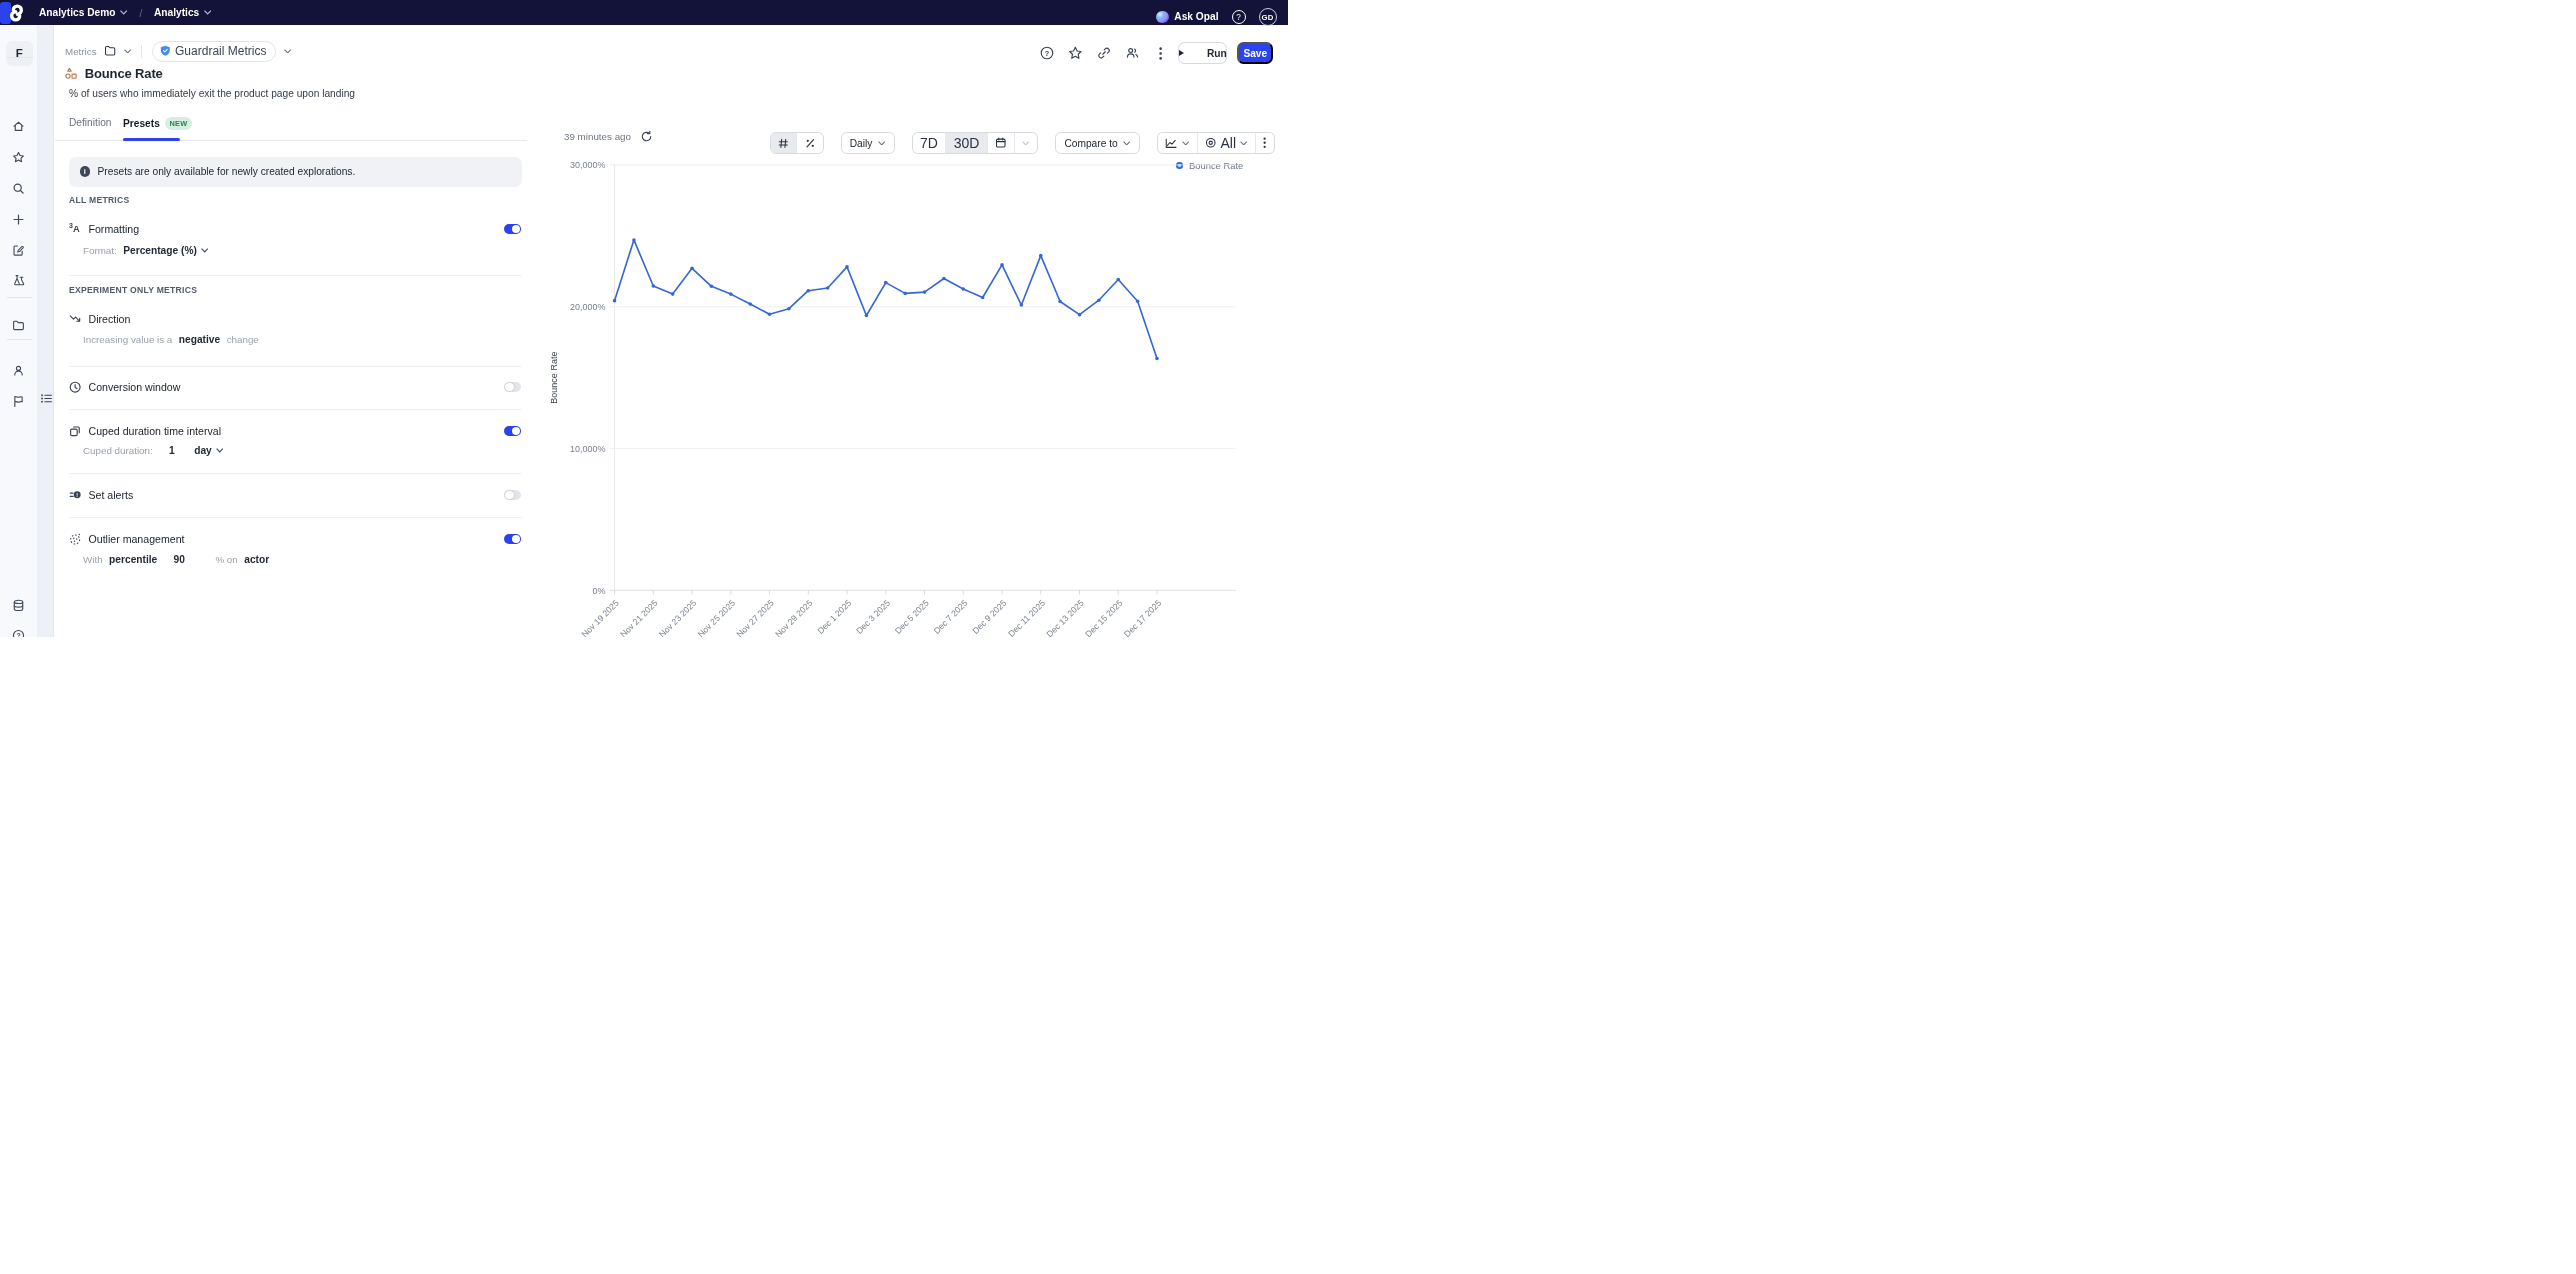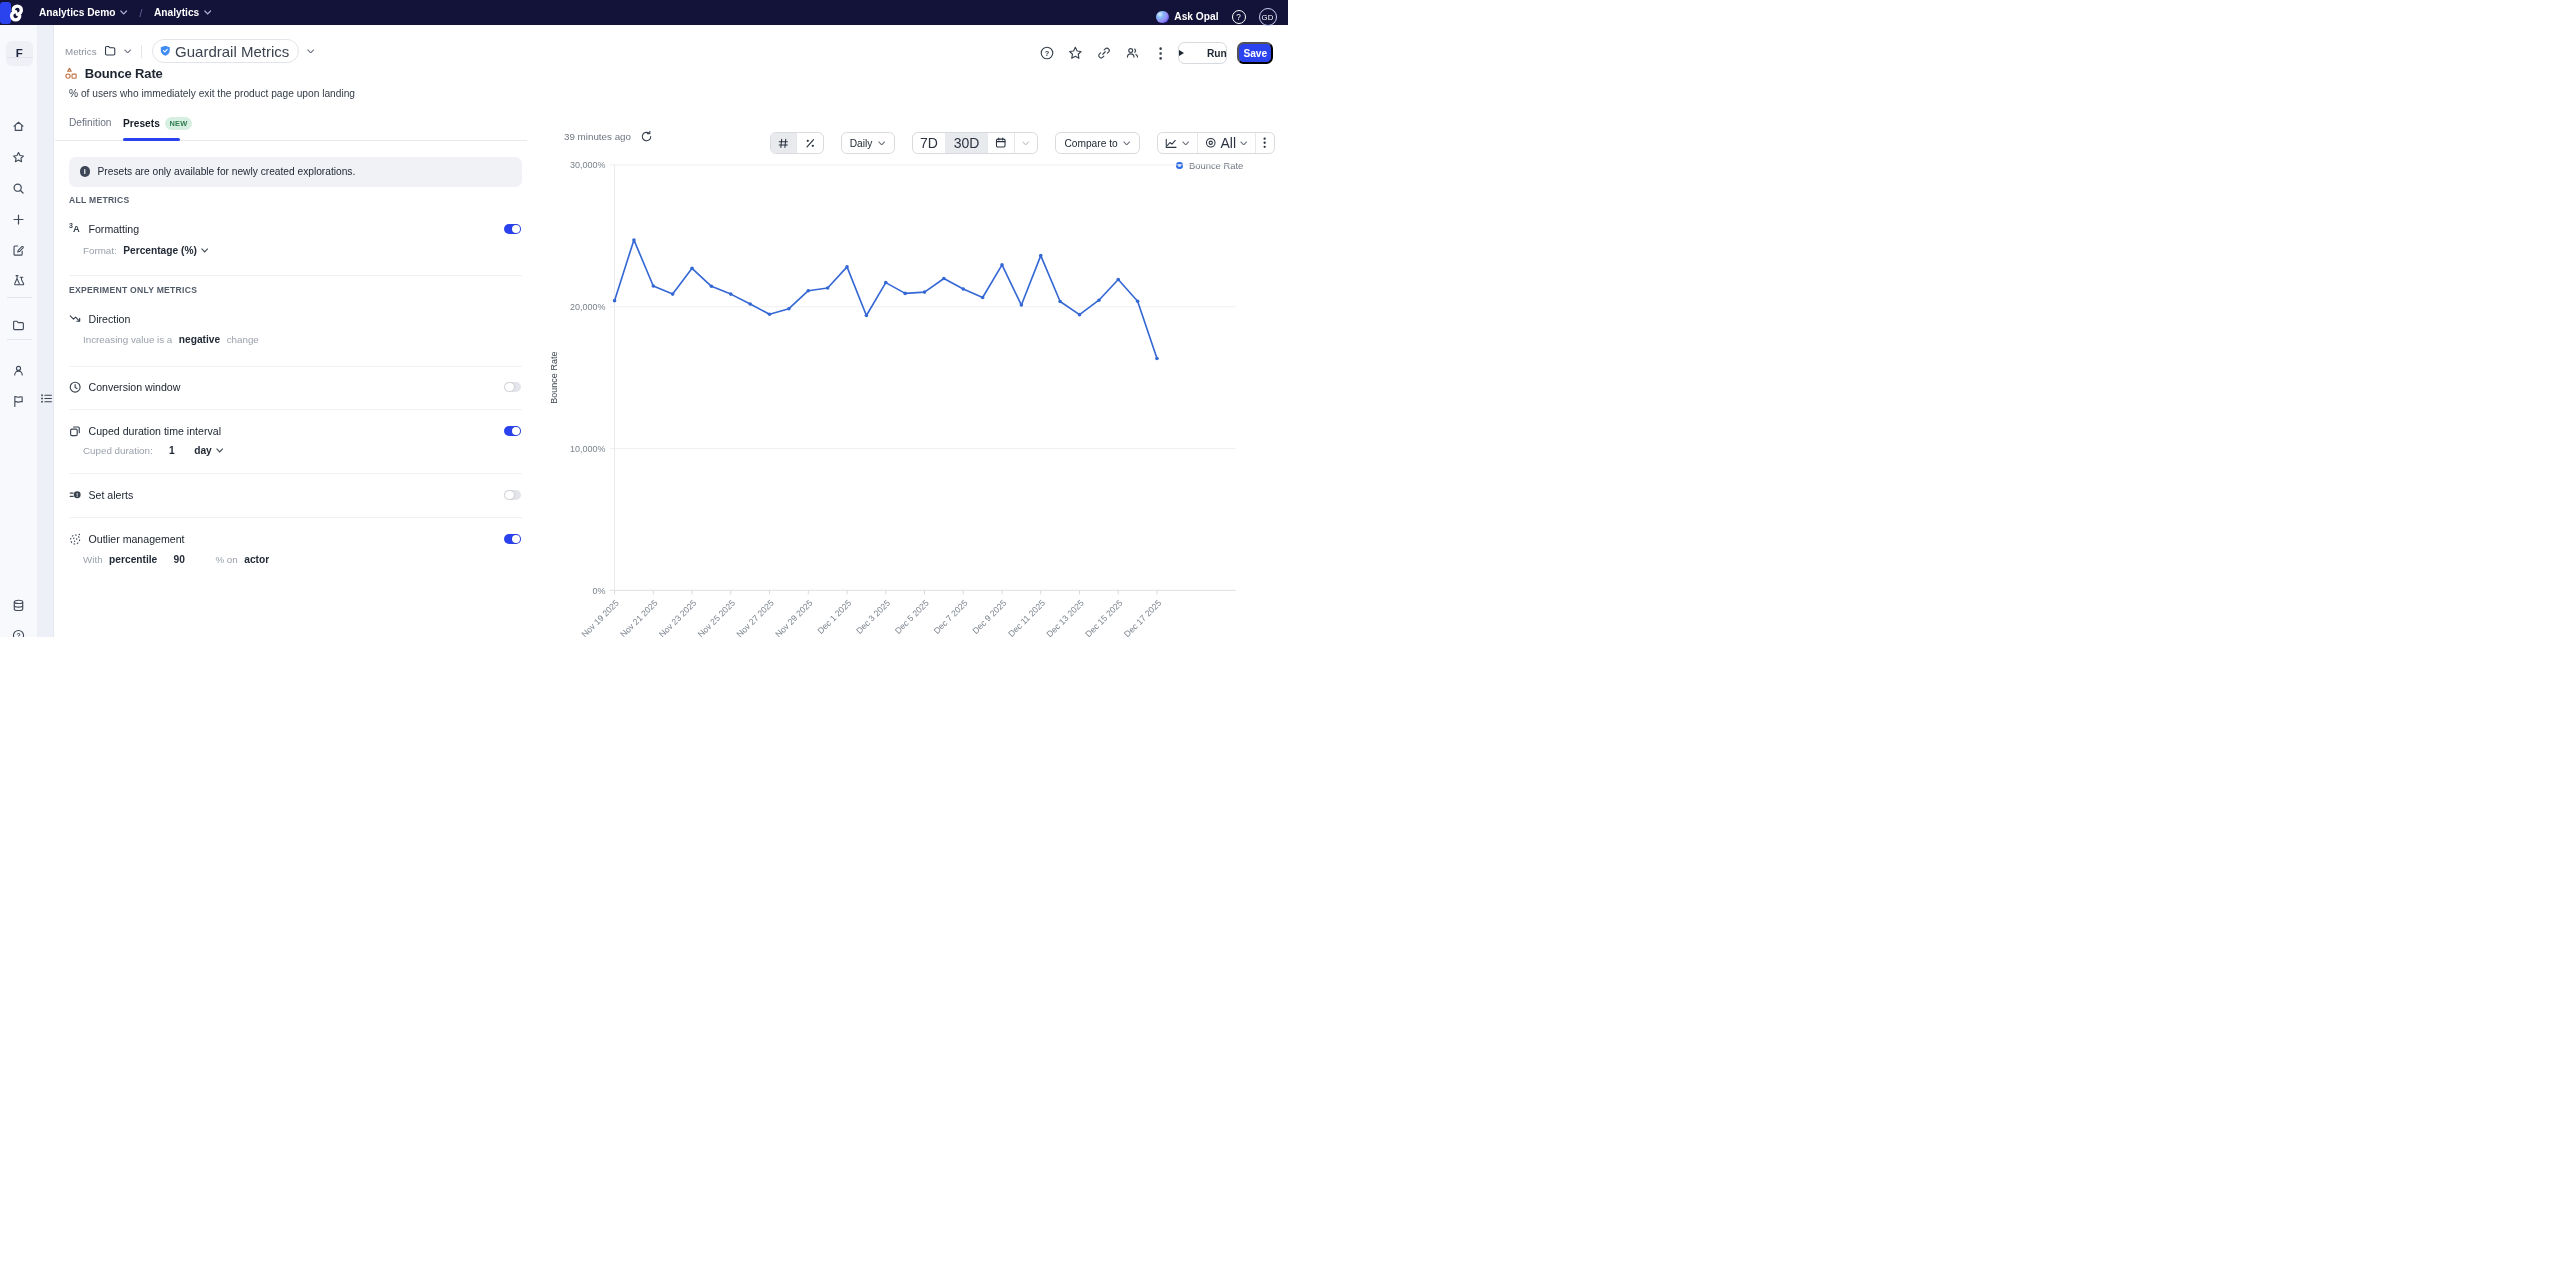--- a/index.html
+++ b/index.html
@@ -12,35 +12,35 @@
   #logo-strip { position:absolute; left:0; top:1.6px; width:10.6px; height:22px; border-radius:3.3px; background:var(--accent); }
   #logo-glyph { position:absolute; left:5.7px; top:1.6px; }
   .nav-item { display:flex; align-items:center; gap:4.9px; font-size:10.2px; font-weight:600; color:#fff; cursor:pointer; }
   .nav-sep { color:#5a6394; font-size:11.5px; font-weight:400; margin:0 11.5px; }
   .chev svg { display:block; }
   #nav-right { position:absolute; right:11.5px; top:0; height:34px; display:flex; align-items:center; gap:13px; }
   #opal-orb { width:12.3px; height:12.3px; border-radius:50%;
      background:radial-gradient(circle at 30% 28%, #d9ecff 0%, #7fb5f5 30%, #9b8cf5 58%, #4a4ae0 82%, #3730c9 100%); }
   #ask-opal { display:flex; align-items:center; gap:5.7px; font-size:10.2px; font-weight:600; cursor:pointer; }
   .nav-circle { width:14px; height:14px; border-radius:50%; border:1px solid #fff; display:flex; align-items:center; justify-content:center; font-size:8.2px; cursor:pointer; }
-  #avatar { width:18px; height:18px; border-radius:50%; border:0.8px solid #c8cdf0; display:flex; align-items:center; justify-content:center; font-size:7.8px; font-weight:400; letter-spacing:.02em; cursor:pointer; }
+  #avatar { width:18px; height:18px; border-radius:50%; border:0.8px solid #c8cdf0; display:flex; align-items:center; justify-content:center; font-size:7.8px; font-weight:700; letter-spacing:.02em; cursor:pointer; }
 
   
   #sidebar { position:absolute; left:0; top:25px; width:38px; height:612px; background:#f8f9fc; border-right:0.8px solid #eceef3; }
   #ws-tile { position:absolute; left:5.7px; top:15.5px; width:27px; height:25px; border-radius:5.7px; background:#eef0f6; color:#1c2440; font-weight:700; font-size:11.5px; display:flex; align-items:center; justify-content:center; cursor:pointer; }
   .side-icon { position:absolute; left:9.8px; width:18px; height:18px; display:flex; align-items:center; justify-content:center; cursor:pointer; }
   .side-div { position:absolute; left:6.5px; width:25px; height:0.8px; background:#e3e5ec; }
   #rail { position:absolute; left:38px; top:25px; width:16.4px; height:612px; background:#eef0f7; border-right:0.8px solid #e5e7f0; }
   #rail-handle { position:absolute; left:1.6px; top:367px; width:13px; height:13px; cursor:pointer; }
 
   
   #crumb-row { position:absolute; left:65px; top:42px; height:18px; display:flex; align-items:center; gap:6.5px; }
   #crumb-label { font-size:9.8px; color:#8a919d; cursor:pointer; }
   .crumb-divider { width:0.8px; height:13px; background:#e3e5ea; margin:0 3.3px; }
-  #tag-pill { display:flex; align-items:center; gap:4.9px; border:0.8px solid #e2e4e9; border-radius:817px; padding:2.5px 9px 2.5px 6.5px; font-size:15px; color:#3c4450; cursor:pointer; background:#fff; }
+  #tag-pill { display:flex; align-items:center; gap:4.9px; border:0.8px solid #e2e4e9; border-radius:817px; padding:2.5px 9px 2.5px 6.5px; font-size:12px; color:#3c4450; cursor:pointer; background:#fff; }
   #title-row { position:absolute; left:65px; top:66px; display:flex; align-items:center; gap:7.4px; }
   #page-title { font-size:13px; font-weight:700; color:#1d2530; letter-spacing:-.01em; }
   #subtitle { position:absolute; left:69px; top:88px; font-size:10.2px; color:#333c47; }
 
   #header-actions { position:absolute; right:14.7px; top:42px; display:flex; align-items:center; gap:7.4px; }
   .hact { width:21px; height:21px; display:flex; align-items:center; justify-content:center; cursor:pointer; border-radius:4.9px; }
   .btn { height:22px; display:flex; align-items:center; justify-content:center; gap:23px; border-radius:6.5px; font-size:10.2px; cursor:pointer; }
   #run-btn { border:0.8px solid #d6d9de; background:#fff; color:#1f2733; width:49px; font-weight:600; }
   #save-btn { background:var(--accent); color:#fff; width:36px; font-weight:600; margin-left:2.5px; }
   .play-tri { width:0; height:0; border-left:5.7px solid #1f2733; border-top:3.7px solid transparent; border-bottom:3.7px solid transparent; }

